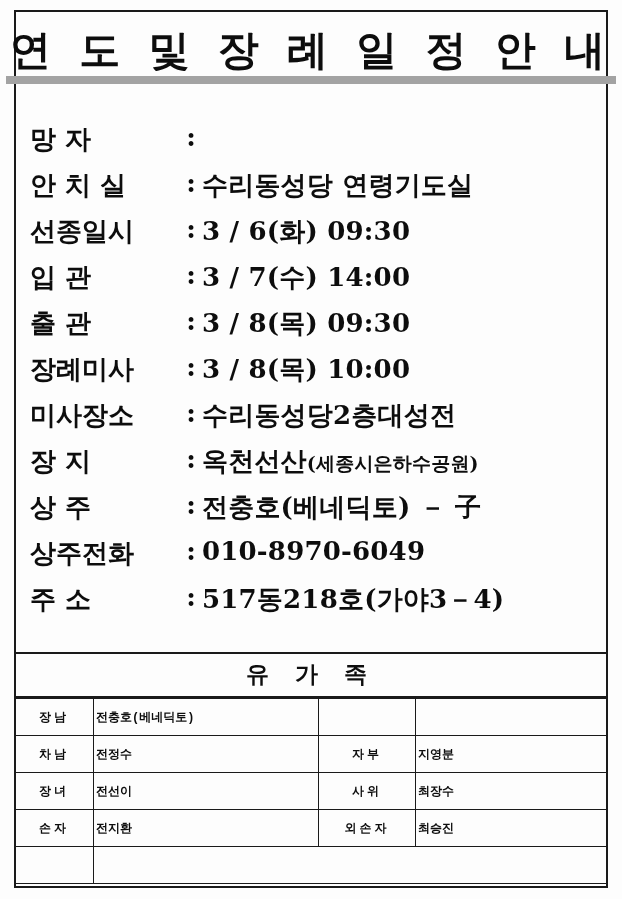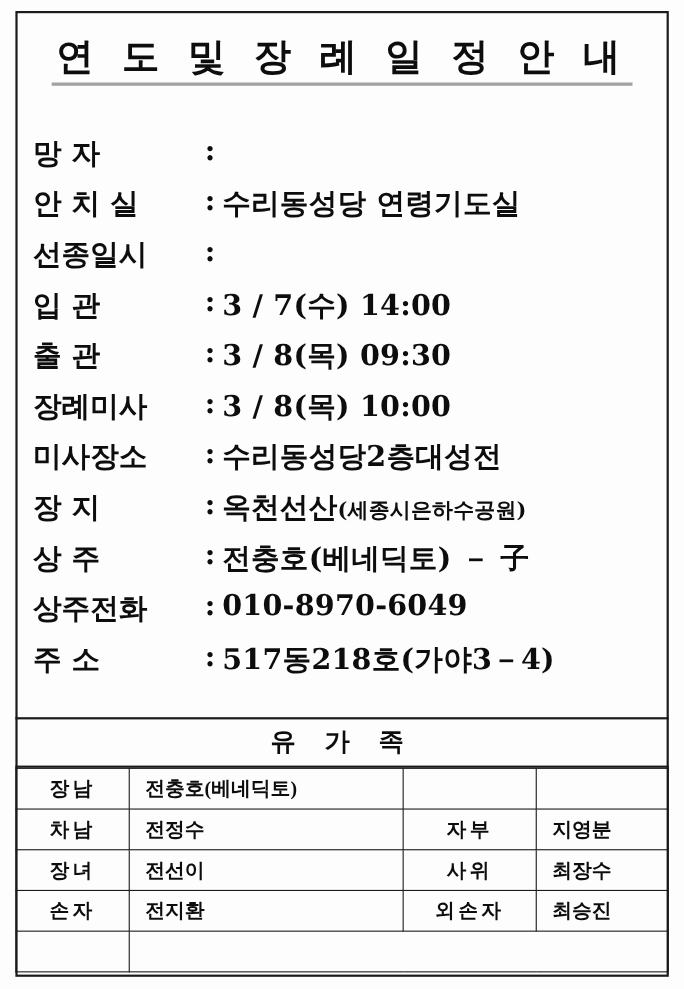--- a/index.html
+++ b/index.html
@@ -38,24 +38,24 @@
     top: 10px;
     width: 594px;
     height: 92px;
     display: flex;
     align-items: center;
     justify-content: center;
   }
   .title {
     font-family: "DejaVu Serif", serif;
     font-weight: bold;
-    font-size: 34px;
+    font-size: 41px;
     letter-spacing: 7px;
     color: #0d0d0d;
-    border-bottom: 3px solid #a3a3a3;
+    border-bottom: 8px solid #a3a3a3;
     padding: 0 4px 3px 4px;
     line-height: 1.1;
     white-space: nowrap;
   }
   .details {
     position: absolute;
     left: 30px;
     top: 122px;
     width: 566px;
   }
@@ -114,25 +114,25 @@
     color: #0d0d0d;
   }
   table.fam {
     width: 100%;
     border-collapse: collapse;
     table-layout: fixed;
   }
   table.fam td {
     border: 1px solid #1a1a1a;
     height: 36px;
-    font-family: Liberation Serif, serif;
-    font-weight: bold;
-    font-size: 18px;
-    color: #0d0d0d;
-    padding: 0 14px;
+    font-family: Liberation Mono, monospace;
+    font-weight: bold;
+    font-size: 12px;
+    color: #0d0d0d;
+    padding: 0 2px;
     vertical-align: middle;
     overflow: hidden;
     white-space: nowrap;
   }
   table.fam td.c1 { width: 74px; text-align: center; letter-spacing: 3px; }
   table.fam td.c2 { width: 220px; }
   table.fam td.c3 { width: 92px; text-align: center; letter-spacing: 3px; }
   table.fam td.c4 { width: auto; }
 </style>
 </head>
@@ -154,20 +154,21 @@
 
     <div class="row">
       <span class="lbl">안 치 실</span>
       <span class="colon">:</span>
       <span class="val">수리동성당 연령기도실</span>
     </div>
 
     <div class="row">
       <span class="lbl">선종일시</span>
       <span class="colon">:</span>
+      <span class="val">3 / 6(화) 09:30</span>
     </div>
 
     <div class="row">
       <span class="lbl">입       관</span>
       <span class="colon">:</span>
       <span class="val">3 / 7(수) 14:00</span>
     </div>
 
     <div class="row">
       <span class="lbl">출       관</span>

